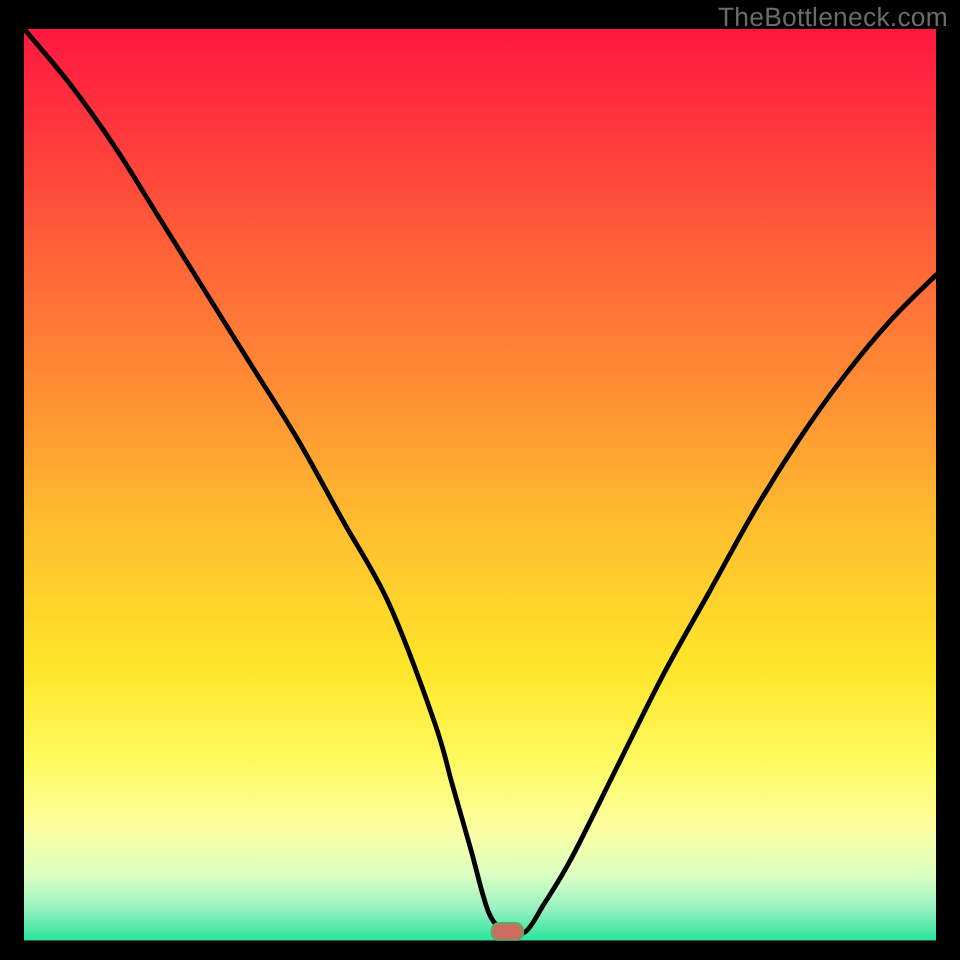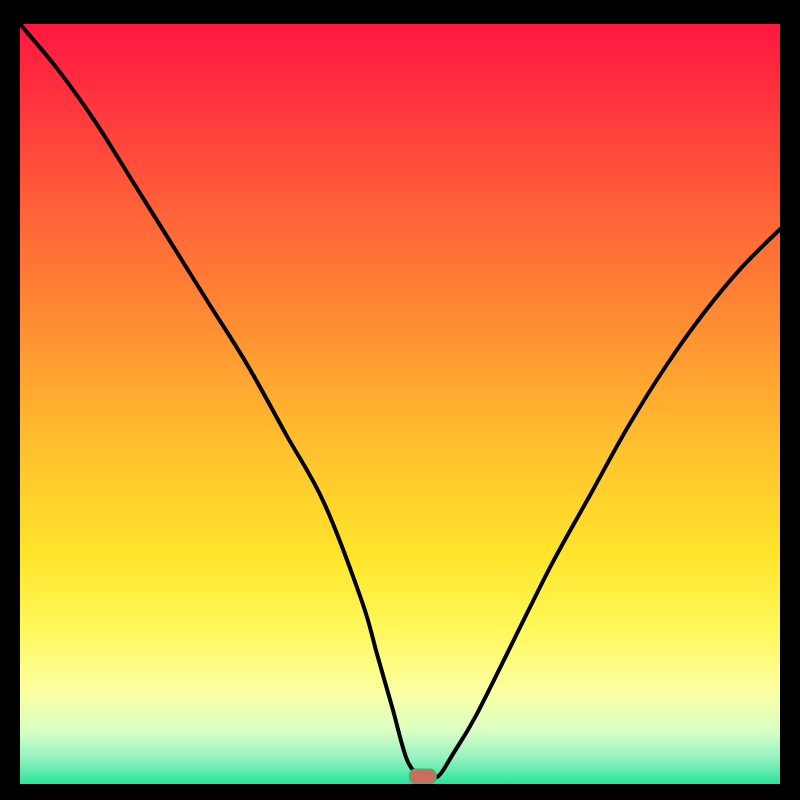--- a/index.html
+++ b/index.html
@@ -38,20 +38,21 @@
   .plot svg {
     display: block;
     width: 100%;
     height: 100%;
   }
 </style>
 </head>
 <body>
 
 <div class="frame">
+  <div class="watermark">TheBottleneck.com</div>
 
   <div class="plot">
     <svg viewBox="0 0 760 760" preserveAspectRatio="none">
       <defs>
         <linearGradient id="bg-grad" x1="0" y1="0" x2="0" y2="1">
         <stop offset="0%" stop-color="#ff1740"></stop>
             <stop offset="12%" stop-color="#ff3a3d"></stop>
             <stop offset="25%" stop-color="#ff6338"></stop>
             <stop offset="40%" stop-color="#ff8f33"></stop>
             <stop offset="55.00000000000001%" stop-color="#ffbf2e"></stop>

